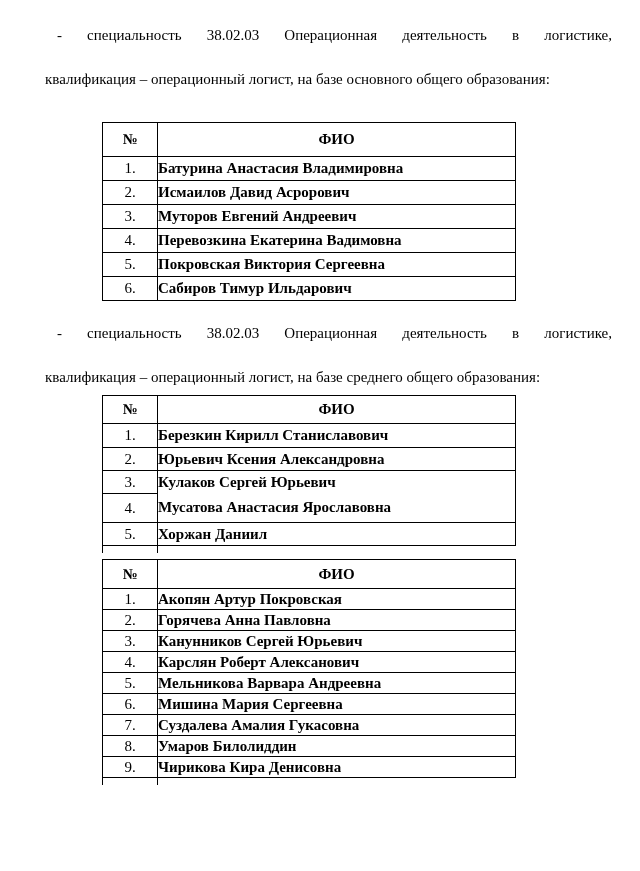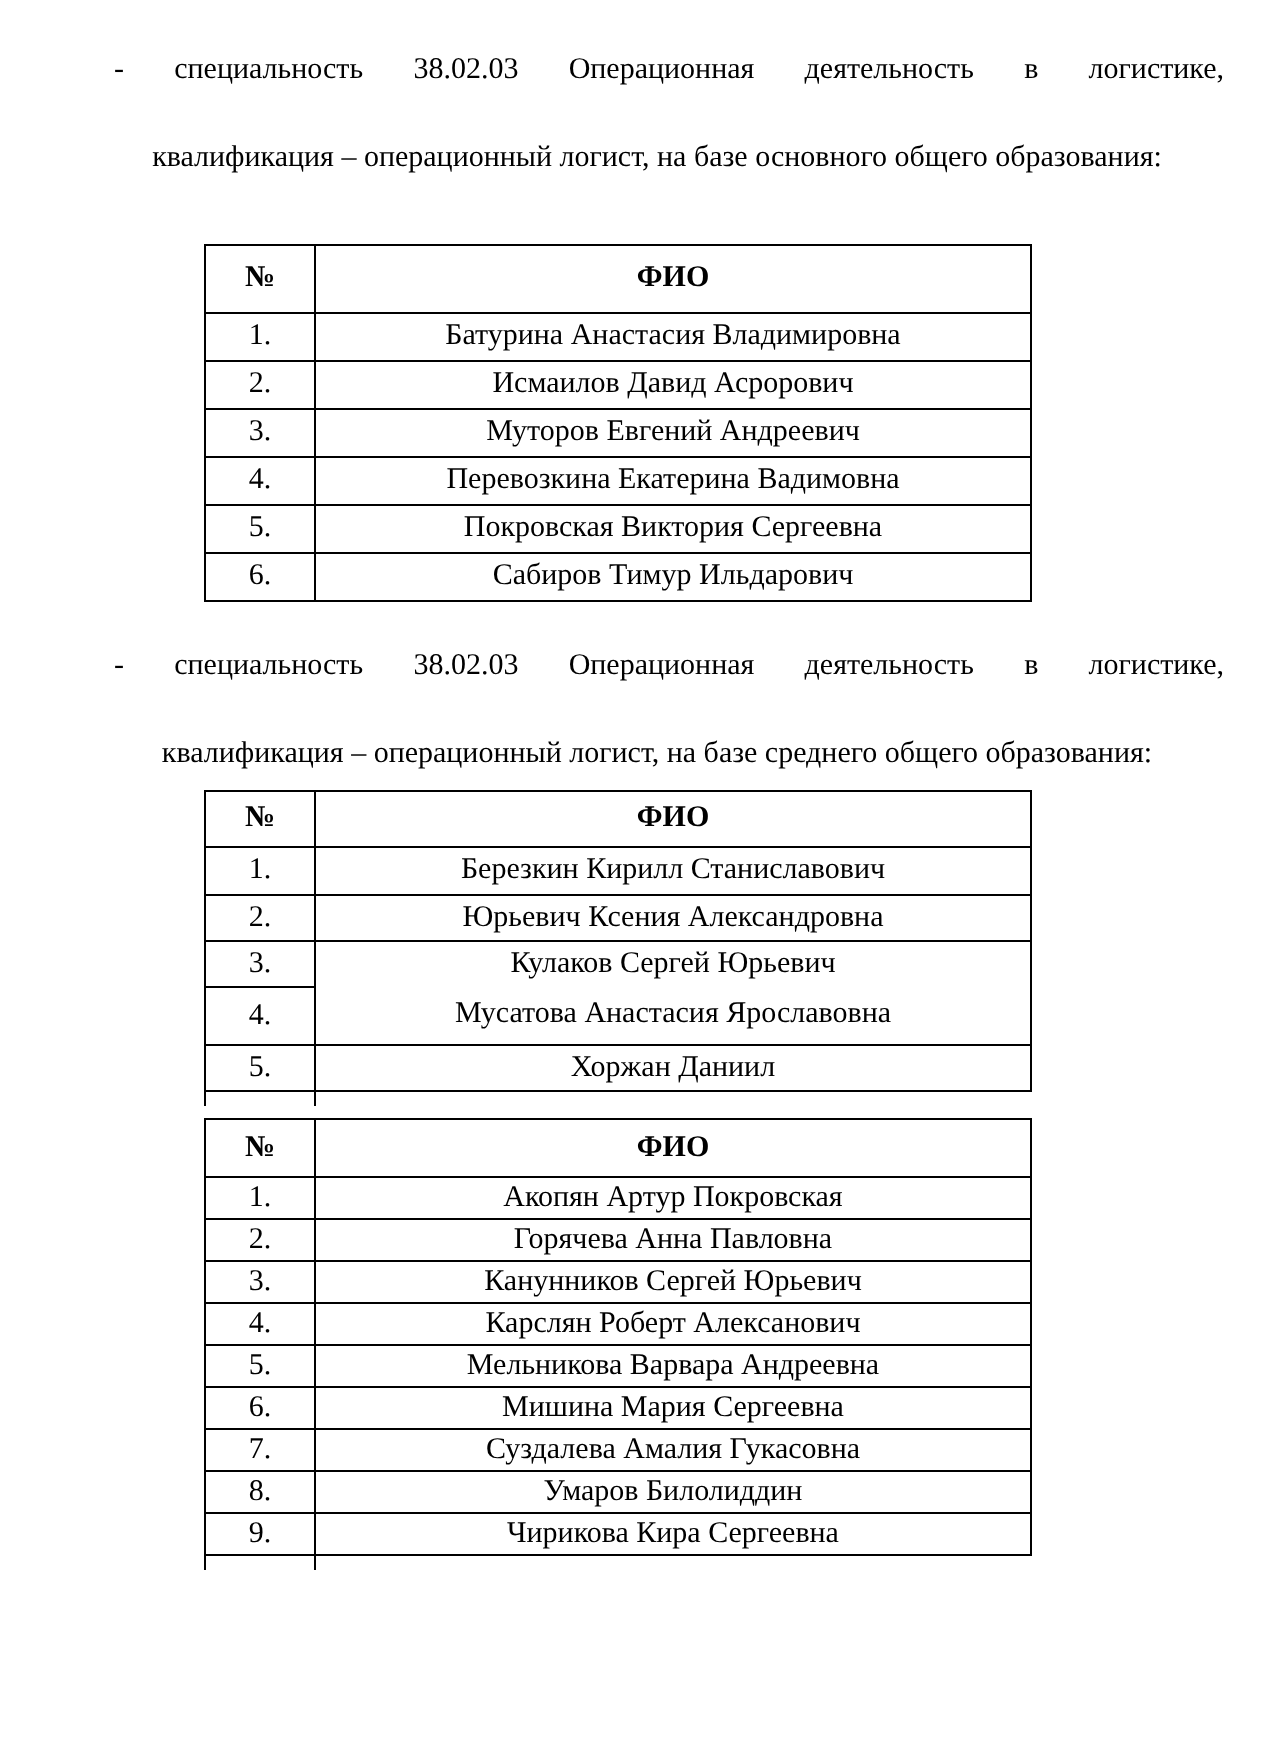--- a/index.html
+++ b/index.html
@@ -34,21 +34,21 @@
   }
   
   .para .l1::after {
     content: "";
     display: inline-block;
     width: 100%;
     height: 0;
   }
   .para .l2 {
     display: block;
-    text-align: center;
+    text-align: left;
     white-space: nowrap;
   }
   .p1 { margin-top: 24px; }
   .p2 { margin-top: 21px; }
   .p3 { margin-top: 24px; }
   
   .table-wrap {
     position: relative;
     width: 413px;
     margin-left: 102px;
@@ -73,22 +73,23 @@
   col.c-num { width: 55px; }
   col.c-fio { width: 358px; }
   table.t th {
     font-weight: bold;
     text-align: center;
   }
   td.num-cell {
     text-align: center;
   }
   td.fio-cell {
-    text-align: center;
+    text-align: left;
     padding-left: 5px;
+    font-weight: bold;
   }
   
   .t1 th { height: 33px; }
   .t1 td { height: 23px; }
   .t2 th { height: 27px; }
   .t2 td { height: 22px; }
   .t2 tr.rA td { height: 23px; }
   .t2 tr.rD td { height: 28px; }
   .t3 th { height: 28px; }
   .t3 td { height: 20px; }
@@ -236,21 +237,21 @@
       <tr>
         <td class="num-cell">7.</td>
         <td class="fio-cell">Суздалева Амалия Гукасовна</td>
       </tr>
       <tr>
         <td class="num-cell">8.</td>
         <td class="fio-cell">Умаров Билолиддин</td>
       </tr>
       <tr>
         <td class="num-cell">9.</td>
-        <td class="fio-cell">Чирикова Кира Сергеевна</td>
+        <td class="fio-cell">Чирикова Кира Денисовна</td>
       </tr>
     </tbody>
       </table>
     <div class="stub stub-left"></div>
     <div class="stub stub-divider"></div>
   </div>
 
 </div>
 
 </body></html>

